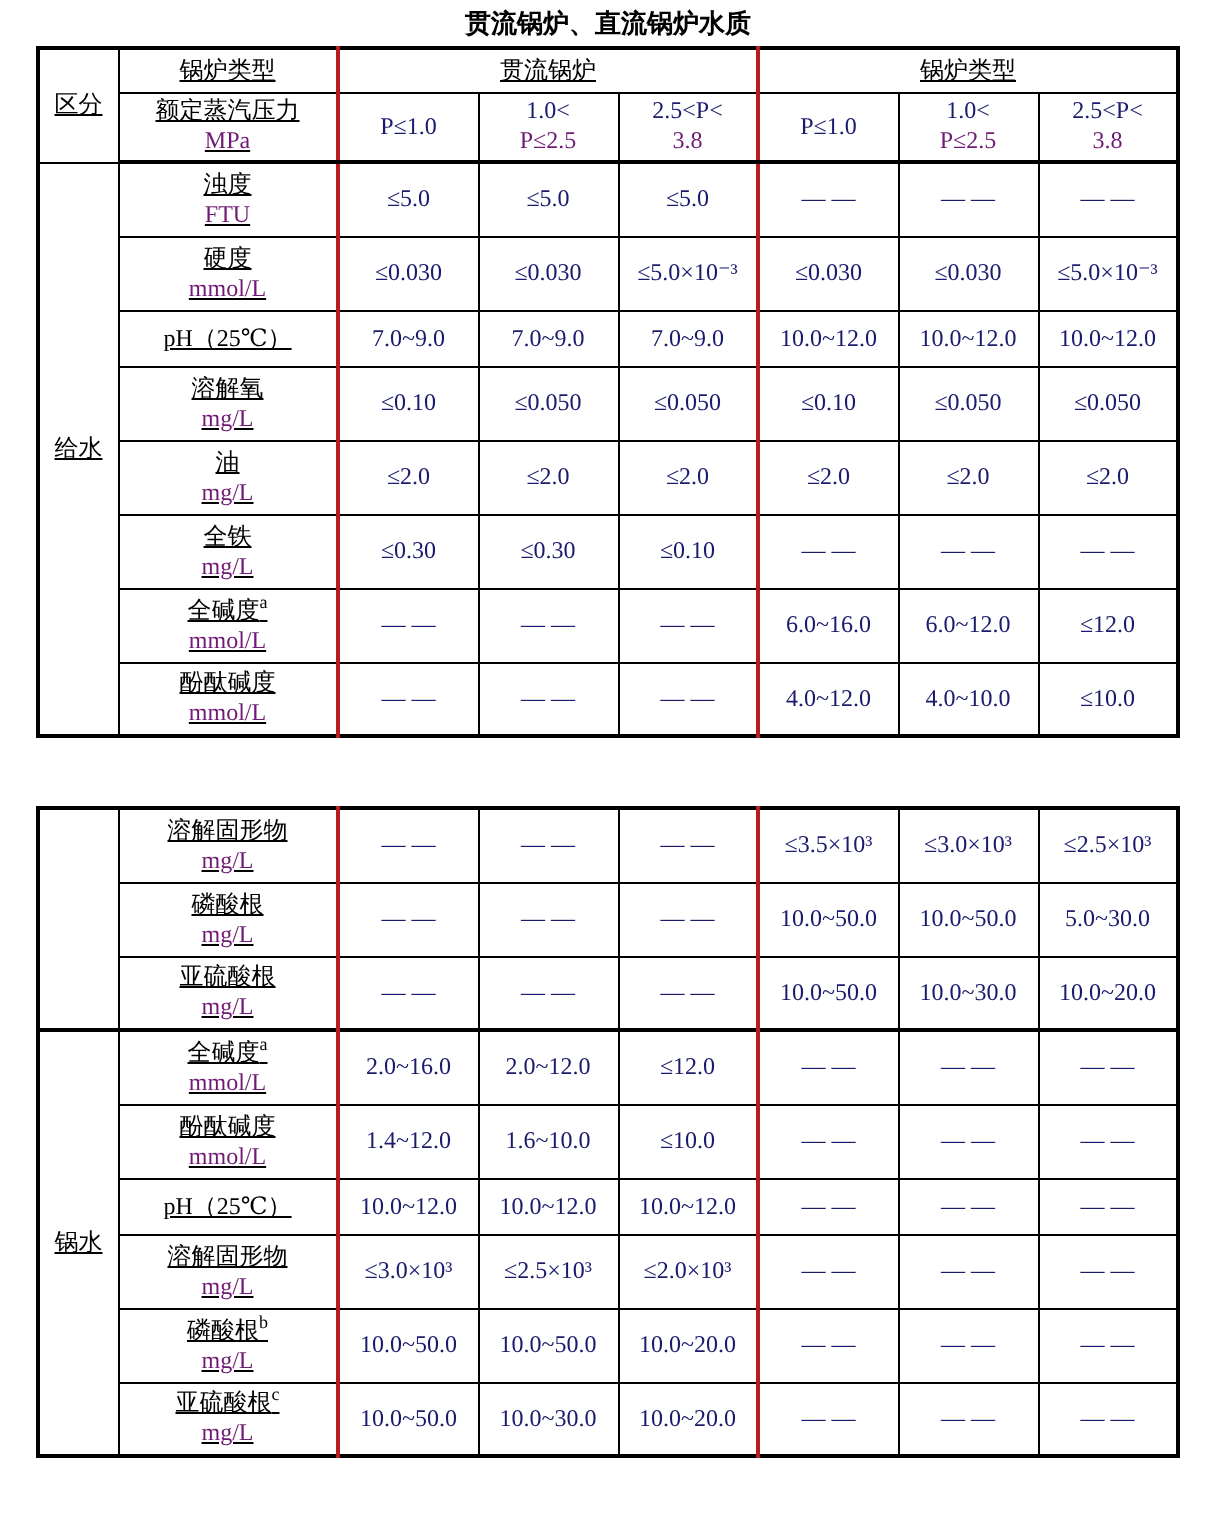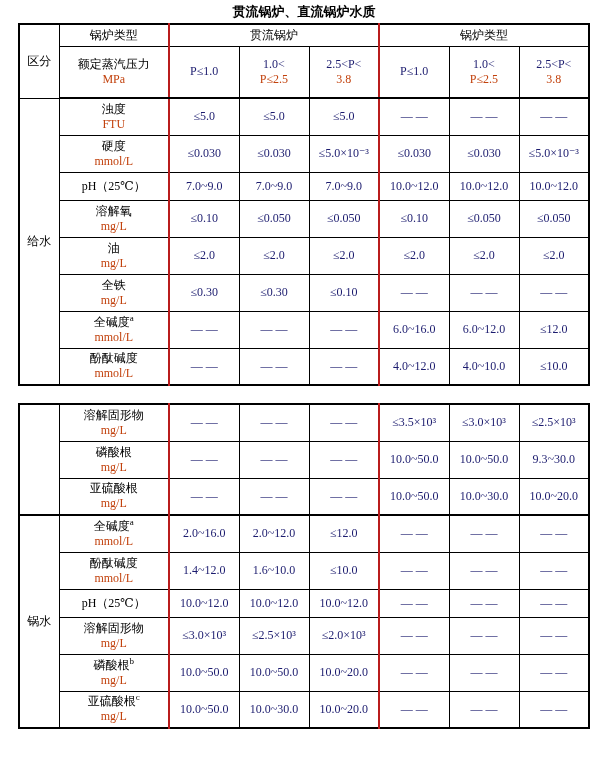--- a/index.html
+++ b/index.html
@@ -15,27 +15,27 @@
   table.tbl{
     position:absolute;left:18px;border-collapse:collapse;table-layout:fixed;
     background:#fff;border:2px solid #000;
   }
   .tbl1{top:23px;}
   .tbl2{top:403px;}
   .tbl td{
     border:1px solid #000;text-align:center;vertical-align:middle;
     padding:0 1px;font-size:12px;line-height:1.25;color:#1b1b6e;overflow:hidden;
   }
-  .tbl td.lbl{color:#000;}
+  .tbl td.lbl{color:#000;text-decoration:underline;}
   .cn{color:#000;}
-  .unit,.l2{color:#c2410c;}
+  .unit,.l2{color:#701a75;}
   .unit:empty,.l2:empty{display:none;}
   td.tL{border-left:2px solid #b91c1c;}
   tr.hr1{height:22px;}
-  tr.hr2{height:52px;}
+  tr.hr2{height:35px;}
   tr.hr2 td{border-bottom:2px solid #000;}
   tbody tr{height:37px;}
   tbody tr.short{height:28px;}
   tr.thick-top td{border-top:2px solid #000;}
   sup.psup{font-size:9px;color:#000;line-height:0;}
 </style>
 </head>
 <body>
 
 <div class="page">
@@ -219,21 +219,21 @@
         <tr>
           <td class="lbl param">
             <div class="cn"><span>磷酸根</span></div>
             <div class="unit">mg/L</div>
           </td>
           <td class="val tL">— —</td>
           <td class="val">— —</td>
           <td class="val">— —</td>
           <td class="val tL">10.0~50.0</td>
           <td class="val">10.0~50.0</td>
-          <td class="val">9.3~30.0</td>
+          <td class="val">5.0~30.0</td>
         </tr>
         <tr>
           <td class="lbl param">
             <div class="cn"><span>亚硫酸根</span></div>
             <div class="unit">mg/L</div>
           </td>
           <td class="val tL">— —</td>
           <td class="val">— —</td>
           <td class="val">— —</td>
           <td class="val tL">10.0~50.0</td>

